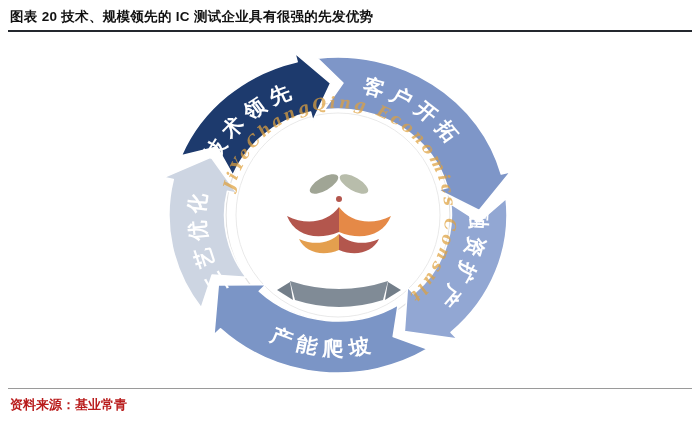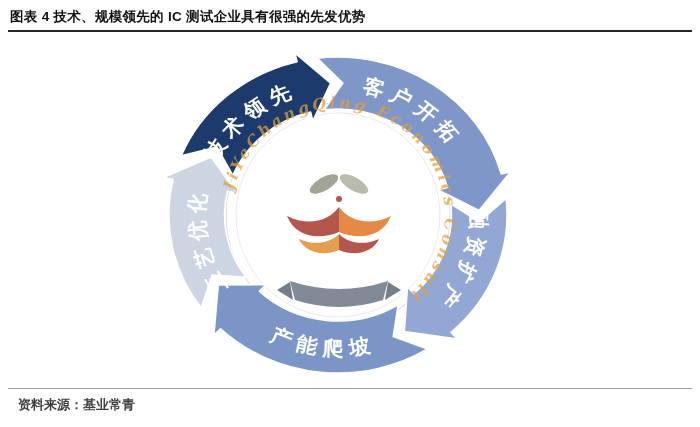--- a/index.html
+++ b/index.html
@@ -8,35 +8,35 @@
     font-family:"Liberation Sans","DejaVu Sans",sans-serif;
   }
   .figure-title{
     position:absolute;left:10px;top:8px;font-size:13.5px;font-weight:bold;color:#111;
     letter-spacing:.3px;white-space:nowrap;
   }
   .title-rule{position:absolute;left:8px;right:8px;top:30px;height:2px;background:#24282e;}
   #cycle-svg{position:absolute;left:0;top:0;width:700px;height:427px;}
   .source-rule{position:absolute;left:8px;right:8px;top:388px;height:1px;background:#9a9a9a;}
   .source-label{
-    position:absolute;left:18px;top:396px;font-size:13px;font-weight:bold;color:#404040;white-space:nowrap;
+    position:absolute;left:10px;top:396px;font-size:13px;font-weight:bold;color:#b91c1c;white-space:nowrap;
   }
   .seg-label{
     font-family:"Liberation Sans","DejaVu Sans",sans-serif;
     font-weight:bold;font-size:20px;fill:#ffffff;letter-spacing:6px;
   }
   .wm-text{
     font-family:"DejaVu Serif","Liberation Serif",serif;
     font-style:italic;font-weight:bold;font-size:16px;letter-spacing:3px;opacity:.72;
   }
 </style>
 </head>
 <body>
 
-<div class="figure-title">图表 4 技术、规模领先的 IC 测试企业具有很强的先发优势</div>
+<div class="figure-title">图表 20 技术、规模领先的 IC 测试企业具有很强的先发优势</div>
 <div class="title-rule"></div>
 
 <svg id="cycle-svg" viewBox="0 0 700 427" xmlns="http://www.w3.org/2000/svg">
   <defs id="svg-defs">
       <path id="lp0" fill="none" d="M 213.0 217.2 A 125 125 0 0 1 357.6 91.5"></path>
       <path id="lp1" fill="none" d="M 303.5 94.8 A 125 125 0 0 1 462.3 201.9"></path>
       <path id="lp2" fill="none" d="M 447.3 154.4 A 125 125 0 0 1 378.7 333.2"></path>
       <path id="lp3" fill="none" d="M 221.9 293.3 A 140 140 0 0 0 435.3 315.7"></path>
       <path id="lp4" fill="none" d="M 278.4 324.9 A 125 125 0 0 1 240.2 137.2"></path>
       <path id="wm-arc" fill="none" d="M 233.7 190.9 A 107 107 0 1 1 406.8 297.0"></path>

